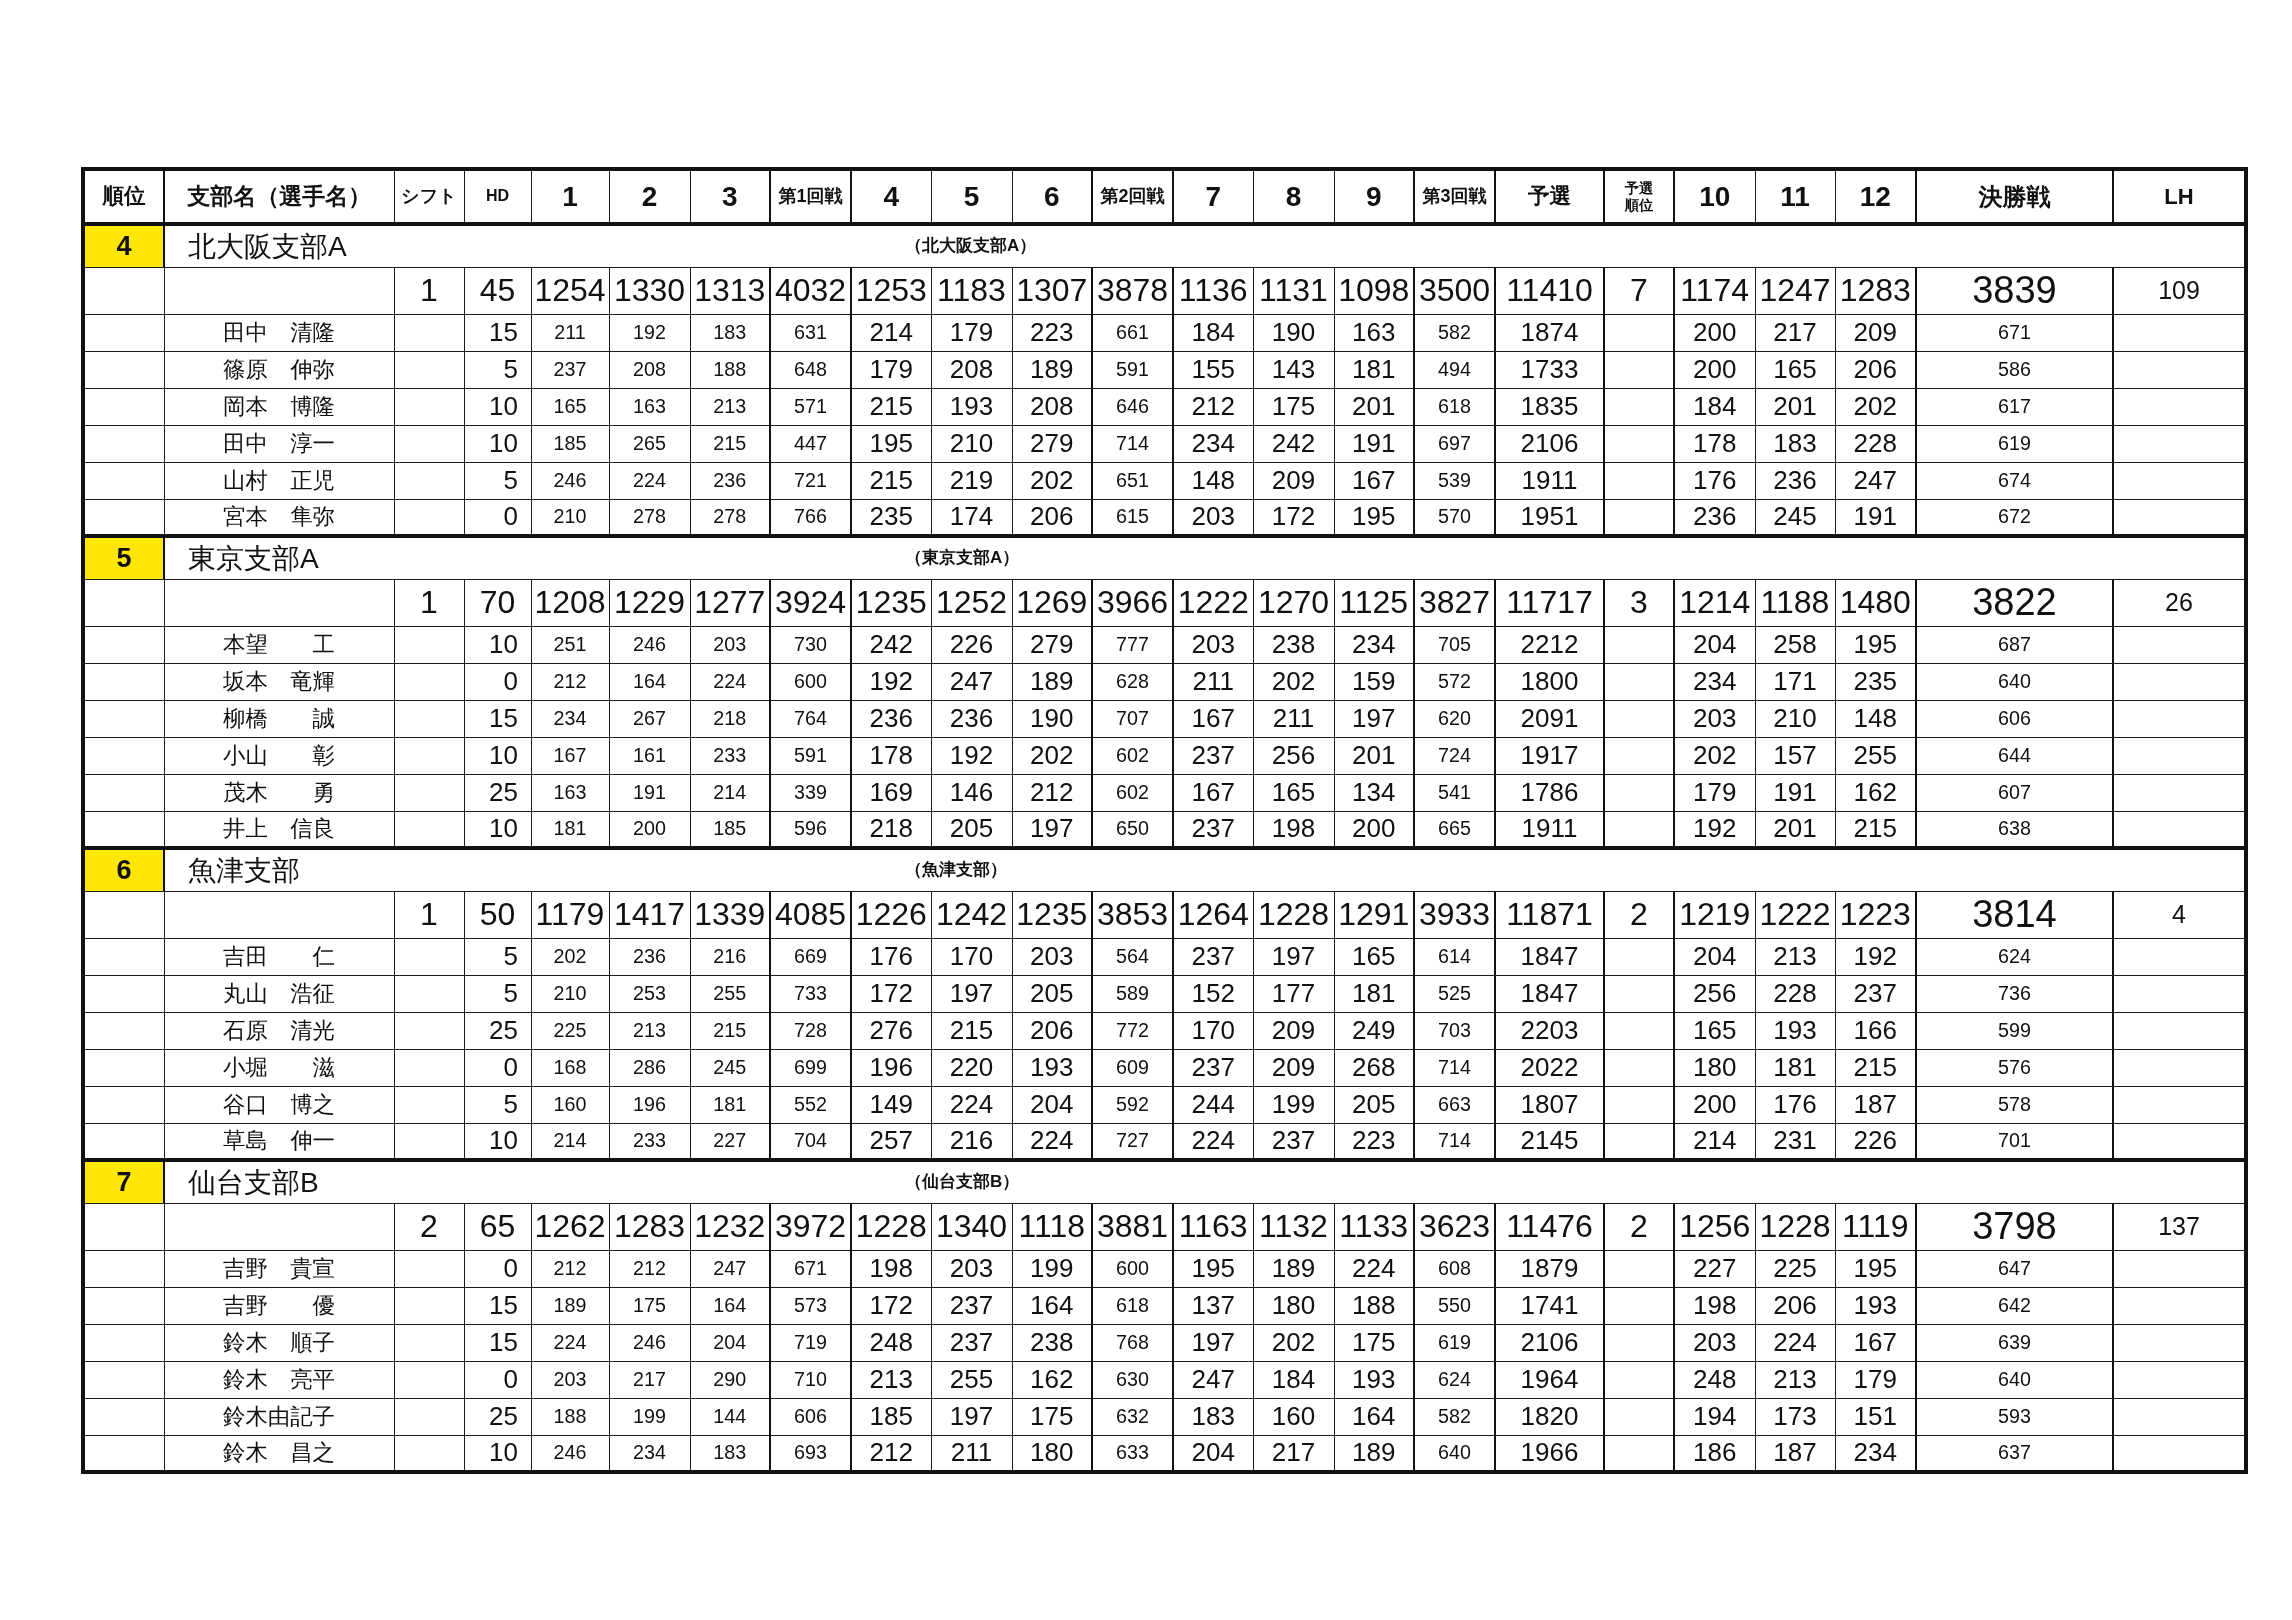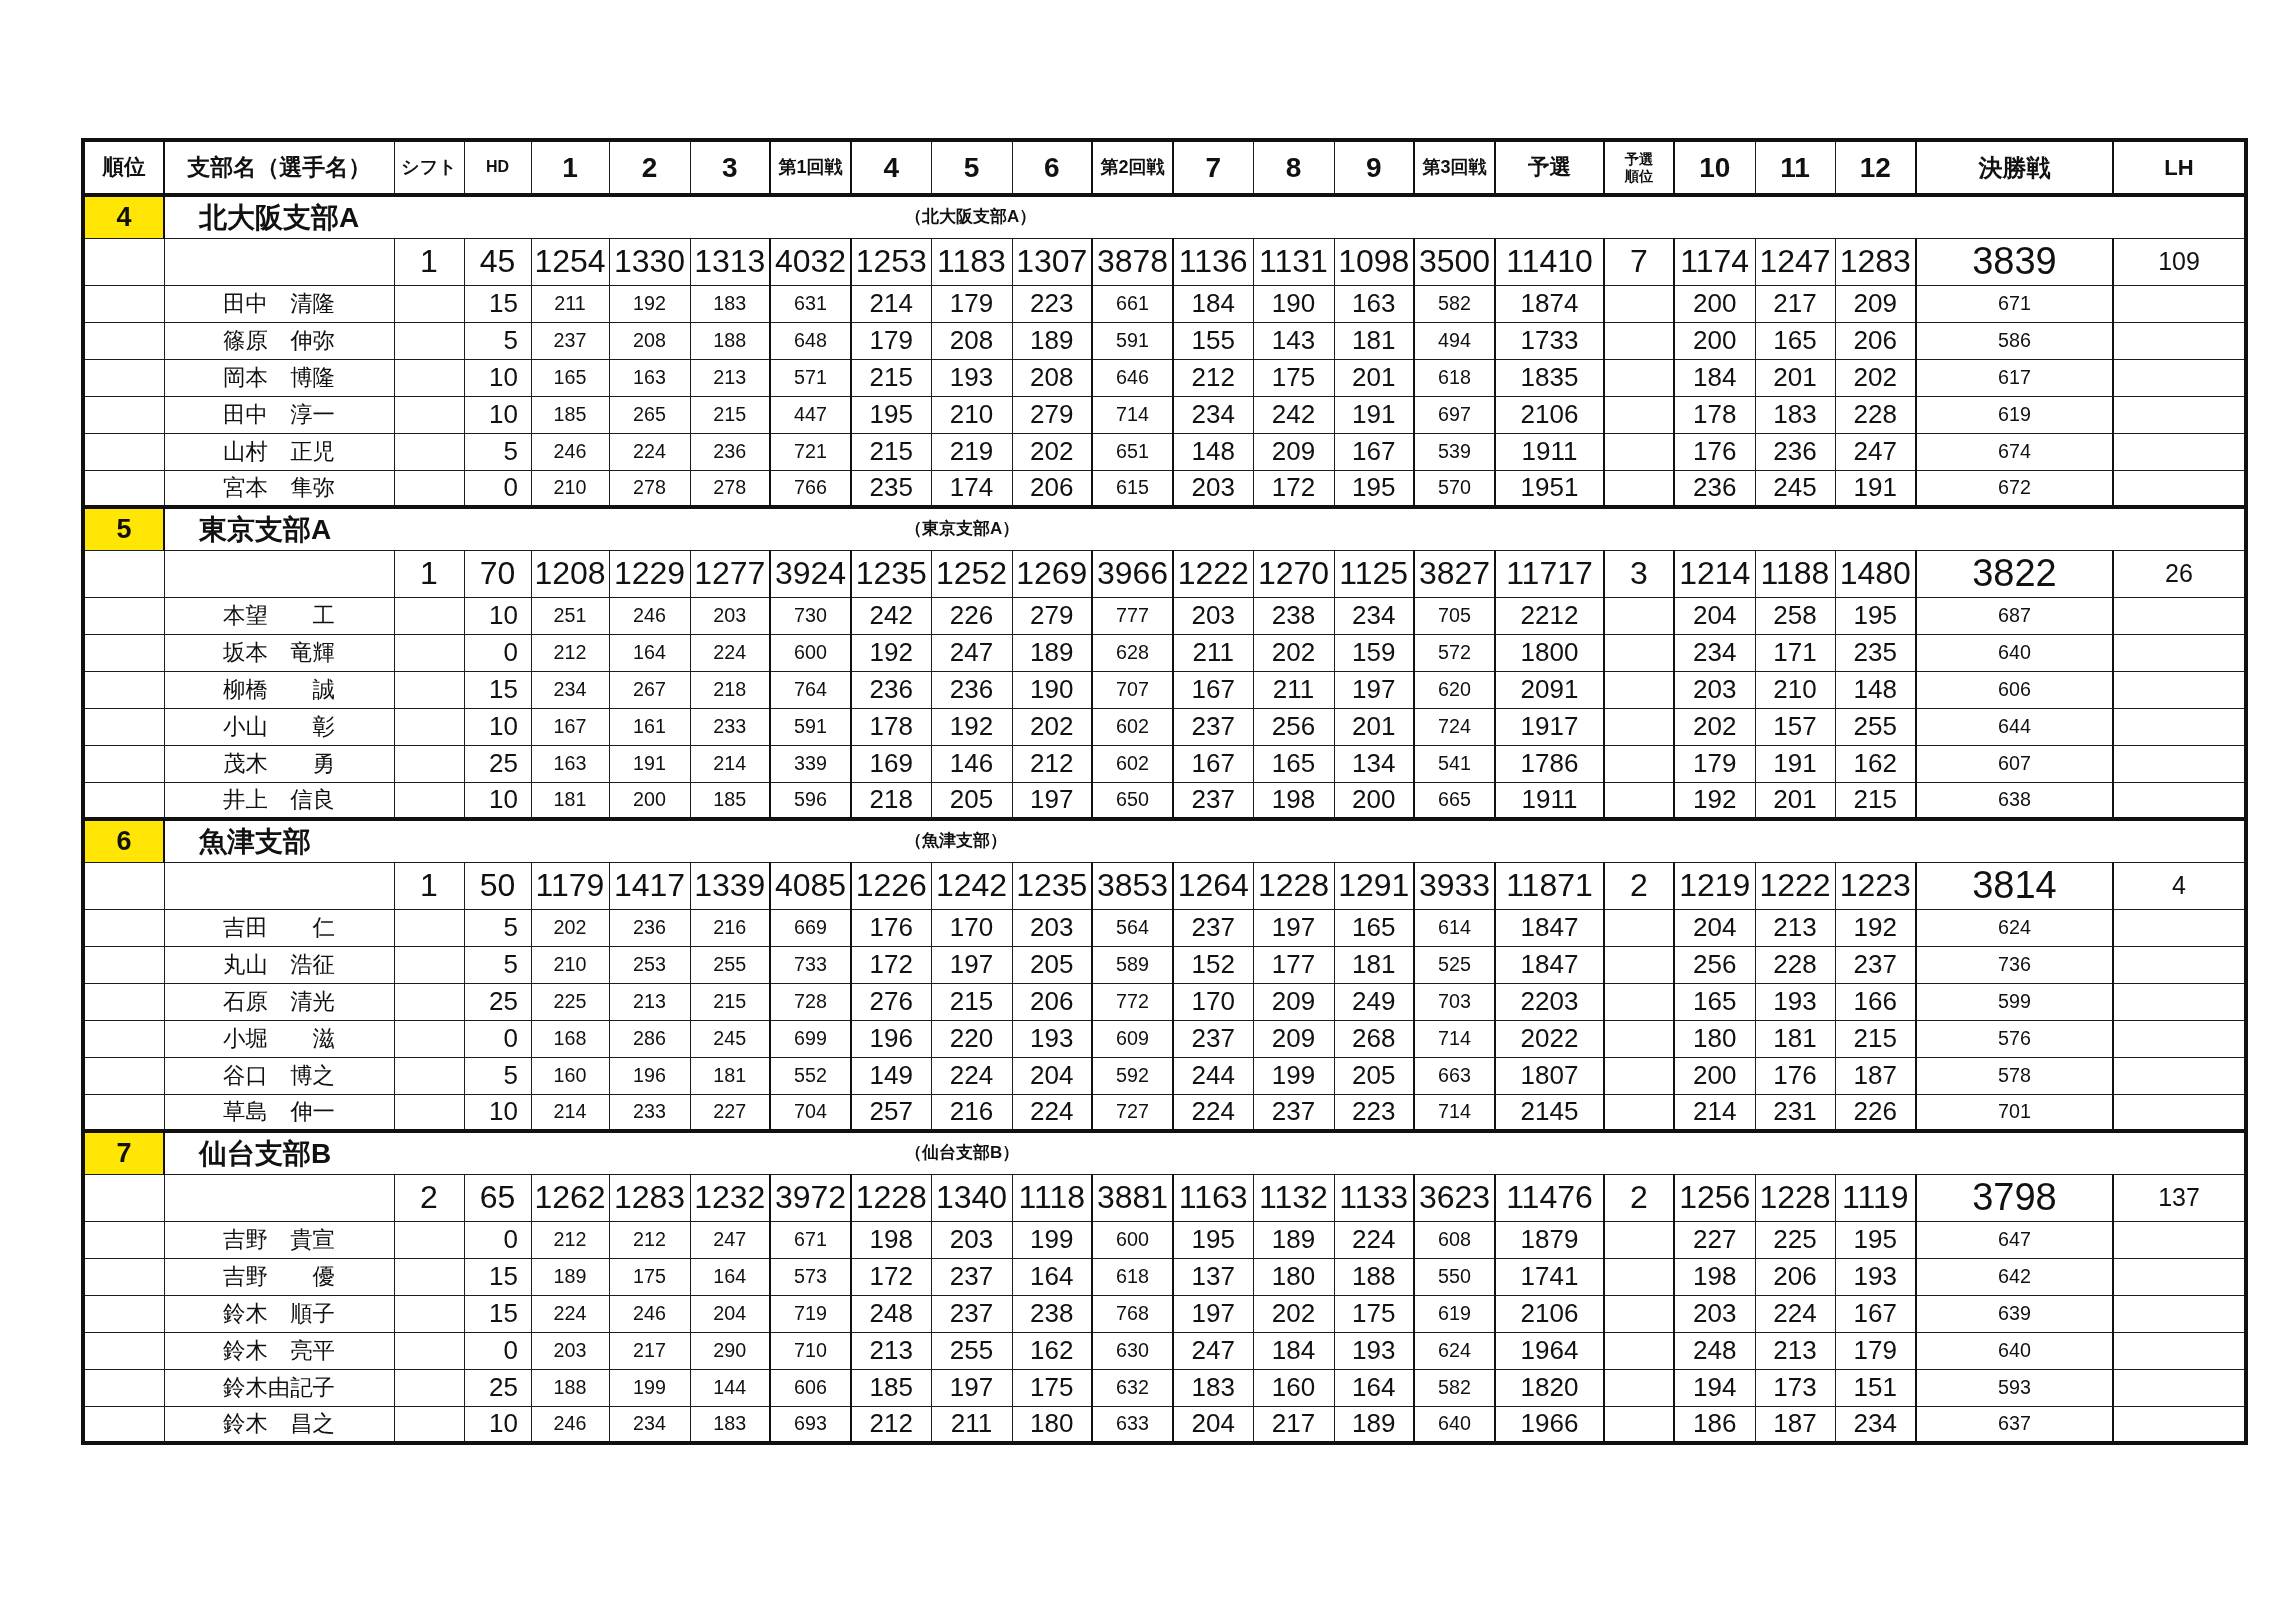--- a/index.html
+++ b/index.html
@@ -1,40 +1,40 @@
 <!DOCTYPE html>
 <html style="font-size:14.3px"><head>
 <meta charset="utf-8">
 <style>
   html,body{margin:0;padding:0}
   body{
     width:2293px;height:1620px;background:#ffffff;position:relative;
     font-family:"Liberation Sans","DejaVu Sans",sans-serif;color:#111;
   }
   table.score{
-    position:absolute;left:81px;top:138px;width:2159px;
+    position:absolute;left:81px;top:167px;width:2159px;
     border-collapse:collapse;table-layout:fixed;
     border:4.5px solid #111;
   }
   td,th{
     border:1.8px solid #1c1c1c;padding:0;margin:0;
     text-align:center;vertical-align:middle;overflow:hidden;white-space:nowrap;
     line-height:1.05;
   }
   thead tr{height:55px}
   thead th{border-bottom:4.5px solid #111;font-weight:bold}
   .gl{border-left:2.7px solid #111}
   .gr{border-right:2.7px solid #111}
   tr.team-row{height:43px}
   tr.team-row td{border-top:4.5px solid #111}
   tr.totals-row{height:47px}
   tr.player-row{height:37px}
   .rankcell{background:#ffe605;font-size:27px;font-weight:bold}
   .namecell{position:relative;text-align:left}
-  .teamname{font-size:28px;font-weight:bold;padding-left:34px;display:inline-block}
+  .teamname{font-size:28px;font-weight:normal;padding-left:23px;display:inline-block}
   .parenname{position:absolute;left:740px;top:50%;transform:translateY(-50%);font-size:17px;font-weight:bold}
   .tot{font-size:32px}
   .b{font-weight:normal}
   .xl{font-size:38px}
   .lhv{font-size:25px}
   .pname{font-size:22.4px}
   .psm{font-size:19.7px}
   .psm2{font-size:19.7px}
   .pbig{font-size:26px}
   .hdcell{text-align:right;padding-right:12.5px}

